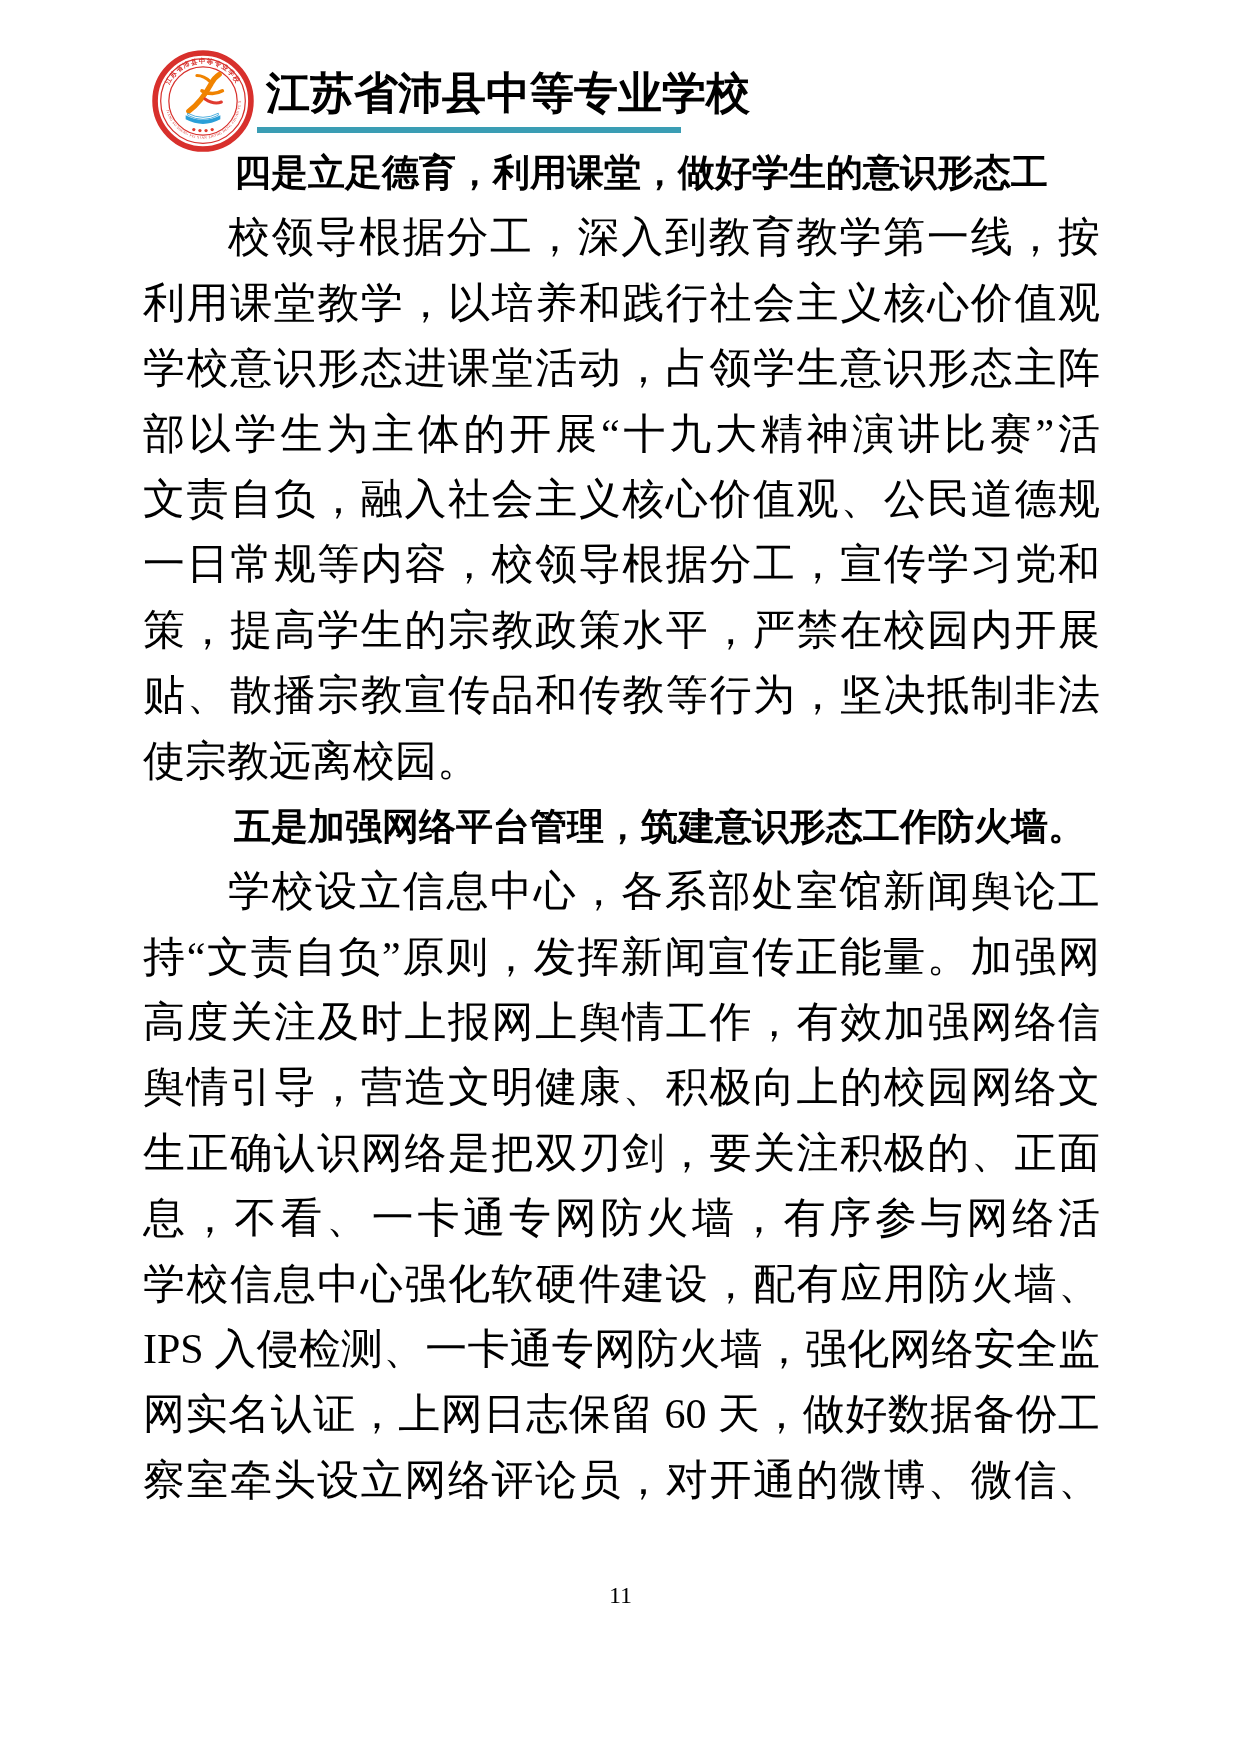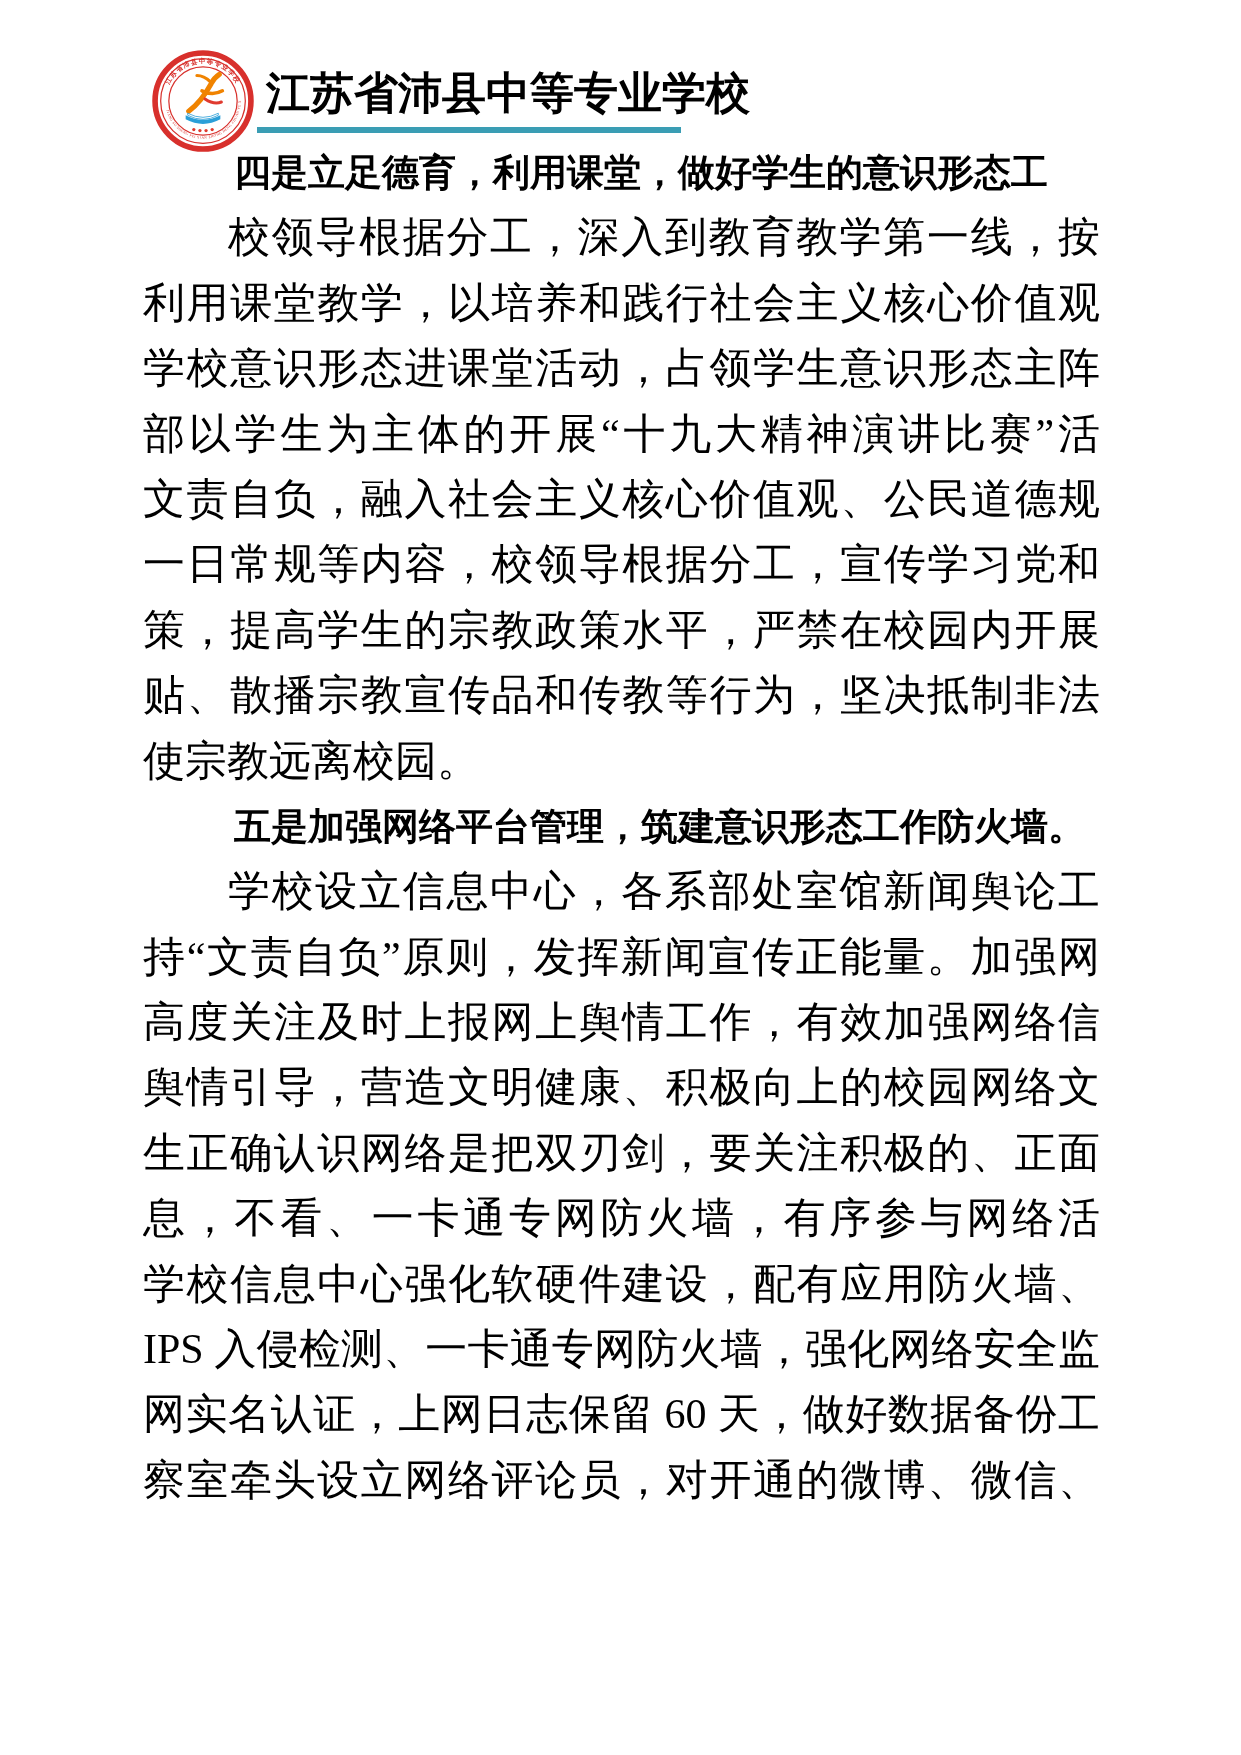--- a/index.html
+++ b/index.html
@@ -108,13 +108,14 @@
     <div class="tline">高度关注及时上报网上舆情工作，有效加强网络信息安全，坚</div>
     <div class="tline">舆情引导，营造文明健康、积极向上的校园网络文化。教育学</div>
     <div class="tline">生正确认识网络是把双刃剑，要关注积极的、正面的报道和信</div>
     <div class="tline">息，不看、一卡通专网防火墙，有序参与网络活动。同时，</div>
     <div class="tline">学校信息中心强化软硬件建设，配有应用防火墙、出口防火墙、</div>
     <div class="tline">IPS 入侵检测、一卡通专网防火墙，强化网络安全监测，实行上</div>
     <div class="tline">网实名认证，上网日志保留 60 天，做好数据备份工作，学校监</div>
     <div class="tline">察室牵头设立网络评论员，对开通的微博、微信、QQ 群等，实</div>
   </div>
 
+  <div class="page-number">11</div>
 </div>
 
 </body></html>

